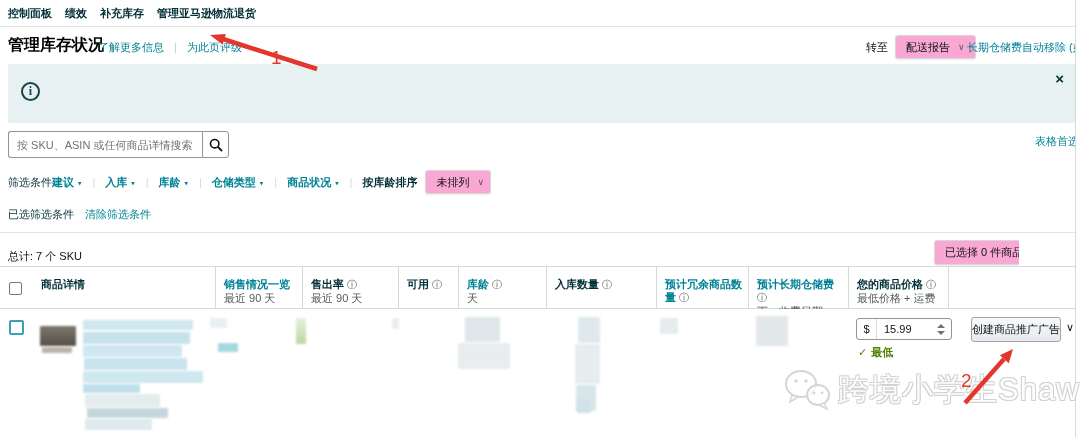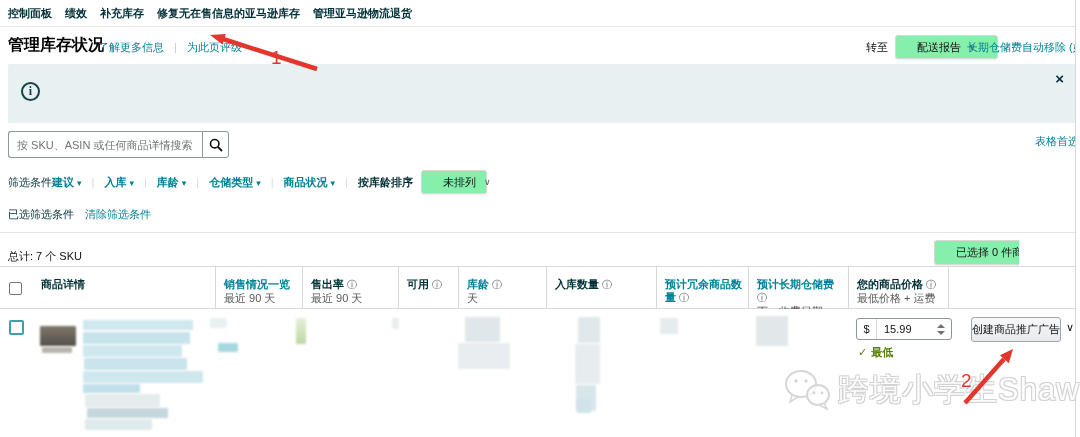--- a/index.html
+++ b/index.html
@@ -31,26 +31,26 @@
 
   
   .search-input { position:absolute; left:8px; top:131px; width:194px; height:27px; border:1px solid #8d9696; border-right:none; border-radius:3px 0 0 3px; padding:0 8px; font-size:11px; color:#0f1111; font-family:inherit; }
   .search-input::placeholder { color:#6f7373; }
   .search-btn { position:absolute; left:202px; top:131px; width:27px; height:27px; border:1px solid #8d9696; border-radius:0 3px 3px 0; background:#fff; display:flex; align-items:center; justify-content:center; cursor:pointer; }
   .prefs { position:absolute; left:1031px; top:134px; width:45px; overflow:hidden; white-space:nowrap; display:flex; align-items:center; gap:4px; font-size:11px; color:#008296; cursor:pointer; }
 
   
   .filterrow { position:absolute; left:8px; top:169px; height:26px; display:flex; align-items:center; font-size:11px; }
   .filterrow .flabel { color:#002f36; margin-right:0; }
-  .filterrow .fdrop { color:#008296; font-weight:700; cursor:pointer; white-space:nowrap; }
+  .filterrow .fdrop { color:#008296; font-weight:700; cursor:pointer; white-space:nowrap;font-family:Liberation Mono, monospace; }
   .filterrow .caret { font-size:9px; margin-left:3px; }
   .filterrow .bar { color:#d5d9d9; margin:0 10px; }
   .filterrow .sort-label { color:#002f36; font-weight:700; margin-right:8px; white-space:nowrap; }
 
-  .sel { display:inline-flex; align-items:center; justify-content:space-between; border:1px solid #d5d9d9; border-radius:3px; background:#86efac; box-shadow:0 1px 2px rgba(15,17,17,.08); padding:0 21px; height:24px; font-size:11px; color:#0f1111; cursor:pointer; white-space:nowrap; }
+  .sel { display:inline-flex; align-items:center; justify-content:space-between; border:1px solid #d5d9d9; border-radius:3px; background:#f9a8d4; box-shadow:0 1px 2px rgba(15,17,17,.08); padding:0 10px; height:24px; font-size:11px; color:#0f1111; cursor:pointer; white-space:nowrap; }
   .sel .scaret { color:#565959; font-size:9px; margin-left:8px; }
 
   .selectedrow { position:absolute; left:8px; top:207px; font-size:11px; color:#002f36; }
   .clear-link { color:#008296; margin-left:8px; cursor:pointer; }
 
   .divider { position:absolute; left:0; width:100%; height:1px; background:#e3e6e6; }
 
   
   .total-label { position:absolute; left:8px; top:249px; font-size:11px; color:#0f1111; }
   .bulk-label { position:absolute; left:945px; top:250px; font-size:11px; font-weight:700; color:#002f36; }
@@ -100,21 +100,20 @@
 </head>
 <body>
 
 <div id="page">
 <div id="content">
 
   <div class="topnav">
     <div class="tab">控制面板</div>
     <div class="tab">绩效</div>
     <div class="tab">补充库存</div>
-    <div class="tab">修复无在售信息的亚马逊库存</div>
     <div class="tab">管理亚马逊物流退货</div>
   </div>
 
   <div class="titlebar">
     <div class="page-title">管理库存状况</div>
     <div class="title-links">
       <span>了解更多信息</span>
       <span class="bar">|</span>
       <span>为此页评级</span>
     </div>

